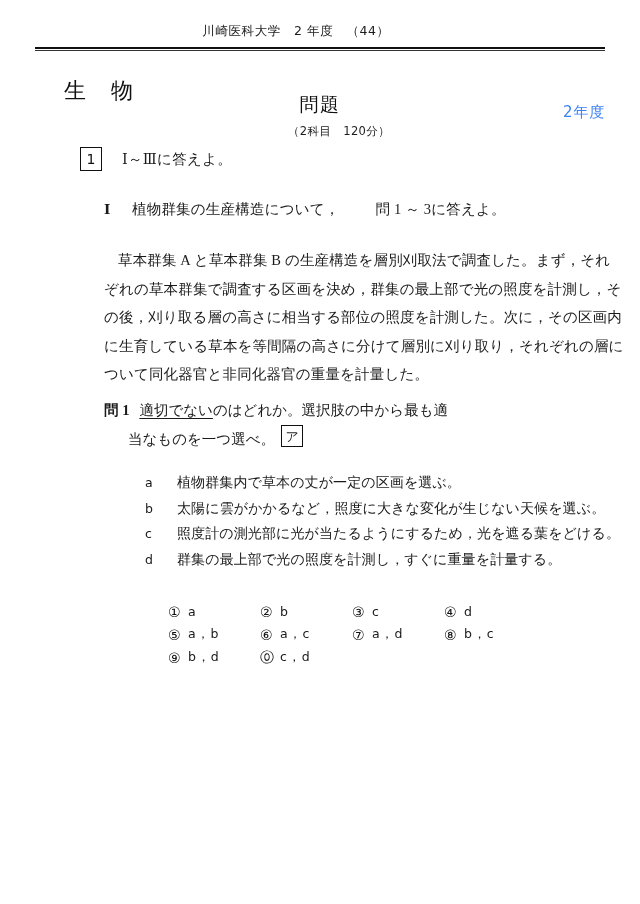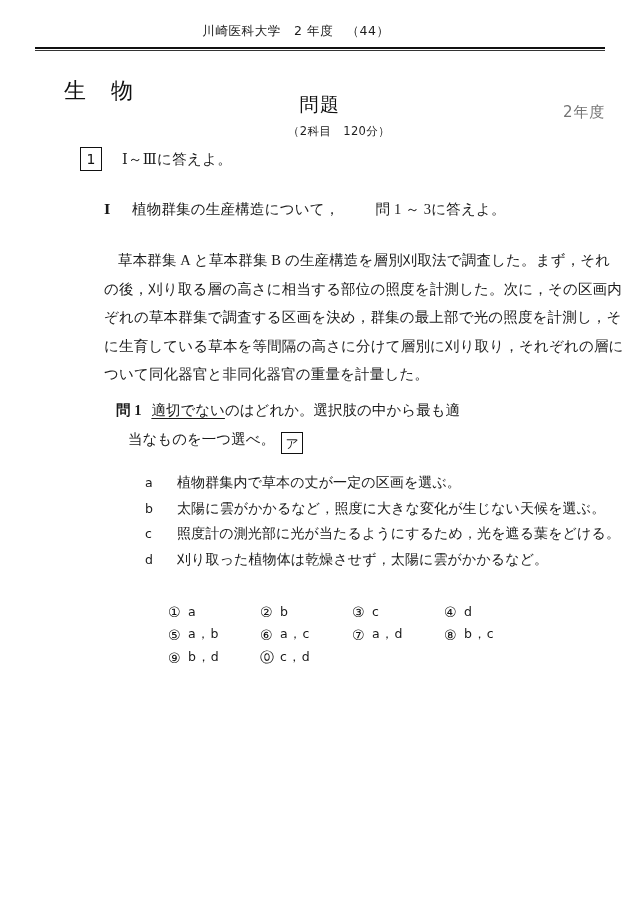--- a/index.html
+++ b/index.html
@@ -91,21 +91,21 @@
     white-space: pre;
     padding-left: 19px;
   }
   .year {
     position: absolute;
     top: 103px;
     right: 35px;
     font-family: "DejaVu Sans", "Liberation Sans", sans-serif;
     font-size: 15px;
     letter-spacing: 0.8px;
-    color: #737373;
+    color: #3b82f6;
   }
 
   
   .qnum-row {
     position: absolute;
     top: 147px;
     left: 80px;
     display: flex;
     align-items: center;
   }
@@ -166,34 +166,33 @@
     top: 396px;
     left: 104px;
     width: 460px;
     font-size: 14.5px;
     line-height: 29px;
   }
   .qblock .qline1 {
     display: flex;
     align-items: center;
     white-space: pre;
-    margin-left: 12px;
   }
   .qblock .qlabel {
     font-weight: bold;
     margin-right: 10px;
     white-space: pre;
   }
   .qblock u {
     text-decoration: underline;
     text-underline-offset: 2.5px;
   }
   .qblock .qline2 {
     display: flex;
-    align-items: flex-end;
+    align-items: flex-start;
     margin-left: 24px;
     white-space: pre;
   }
   .ans-box {
     display: inline-flex;
     align-items: center;
     justify-content: center;
     width: 22px;
     height: 22px;
     border: 1.3px solid #111;
@@ -278,22 +277,22 @@
     <div class="qnum-text">Ⅰ～Ⅲに答えよ。</div>
   </div>
 
   <div class="section-row">
     <span class="section-mark">Ⅰ</span>
     <span class="section-text"><span>植物群集の生産構造について，</span><b>問 1 ～ 3</b><span>に答えよ。</span></span>
   </div>
 
   <div class="para">
     <span class="ln indent">草本群集 A と草本群集 B の生産構造を層別刈取法で調査した。まず，それ</span>
+    <span class="ln">ぞれの草本群集で調査する区画を決め，群集の最上部で光の照度を計測し，そ</span>
     <span class="ln">の後，刈り取る層の高さに相当する部位の照度を計測した。次に，その区画内</span>
-    <span class="ln">ぞれの草本群集で調査する区画を決め，群集の最上部で光の照度を計測し，そ</span>
     <span class="ln">に生育している草本を等間隔の高さに分けて層別に刈り取り，それぞれの層に</span>
     <span class="ln">ついて同化器官と非同化器官の重量を計量した。</span>
   </div>
 
   <div class="qblock">
     <div class="qline1">
       <span class="qlabel">問 1</span>
       <u>適切でない</u><span>のはどれか。選択肢の中から最も適</span>
     </div>
     <div class="qline2">
@@ -310,21 +309,21 @@
     <div class="choice">
       <span class="ckey">b</span>
       <span class="ctext">太陽に雲がかかるなど，照度に大きな変化が生じない天候を選ぶ。</span>
     </div>
     <div class="choice">
       <span class="ckey">c</span>
       <span class="ctext">照度計の測光部に光が当たるようにするため，光を遮る葉をどける。</span>
     </div>
     <div class="choice">
       <span class="ckey">d</span>
-      <span class="ctext">刈り取った植物体は乾燥させず，太陽に雲がかかるなど。</span>
+      <span class="ctext">群集の最上部で光の照度を計測し，すぐに重量を計量する。</span>
     </div>
   </div>
 
   <div class="optgrid">
     <div class="optrow">
       <div class="optcell">
         <span class="circ">①</span>
         <span class="oval">a</span>
       </div>
       <div class="optcell">

